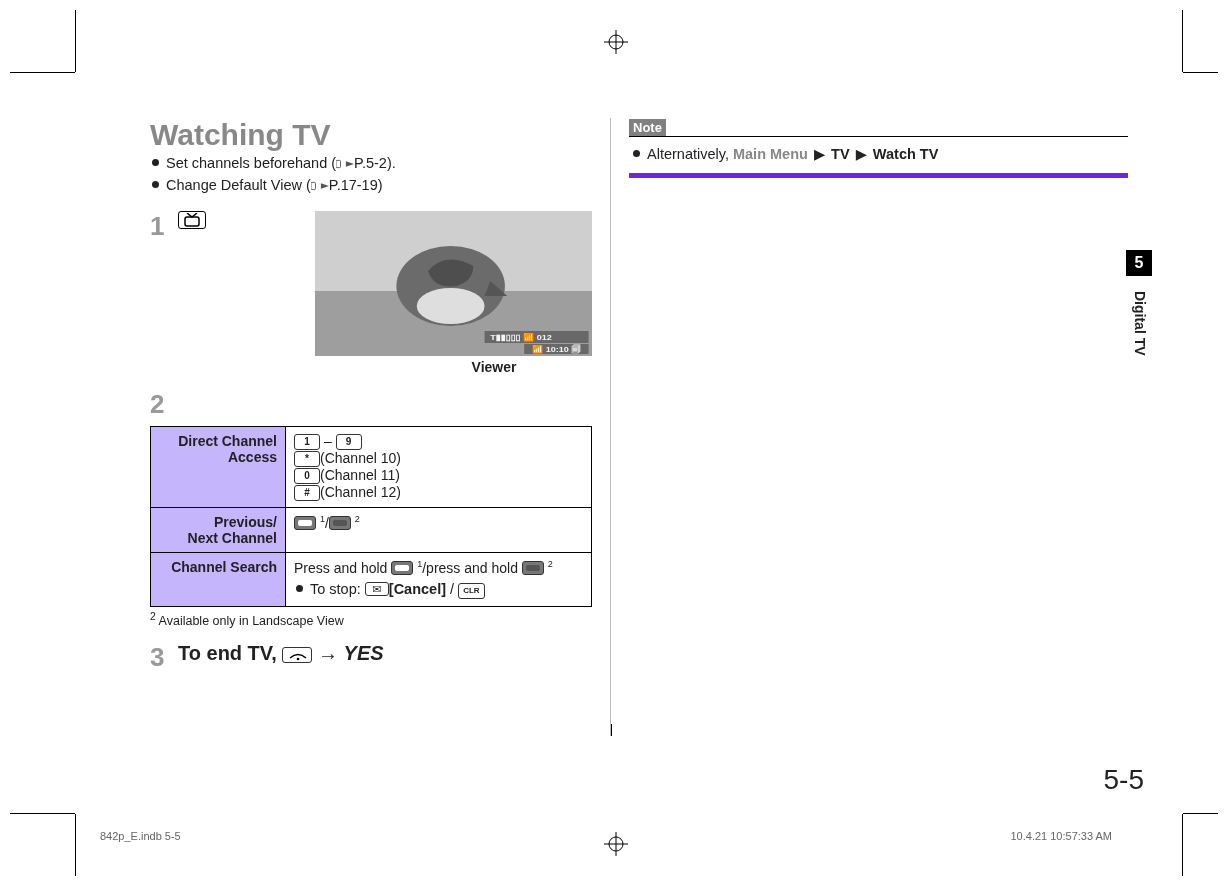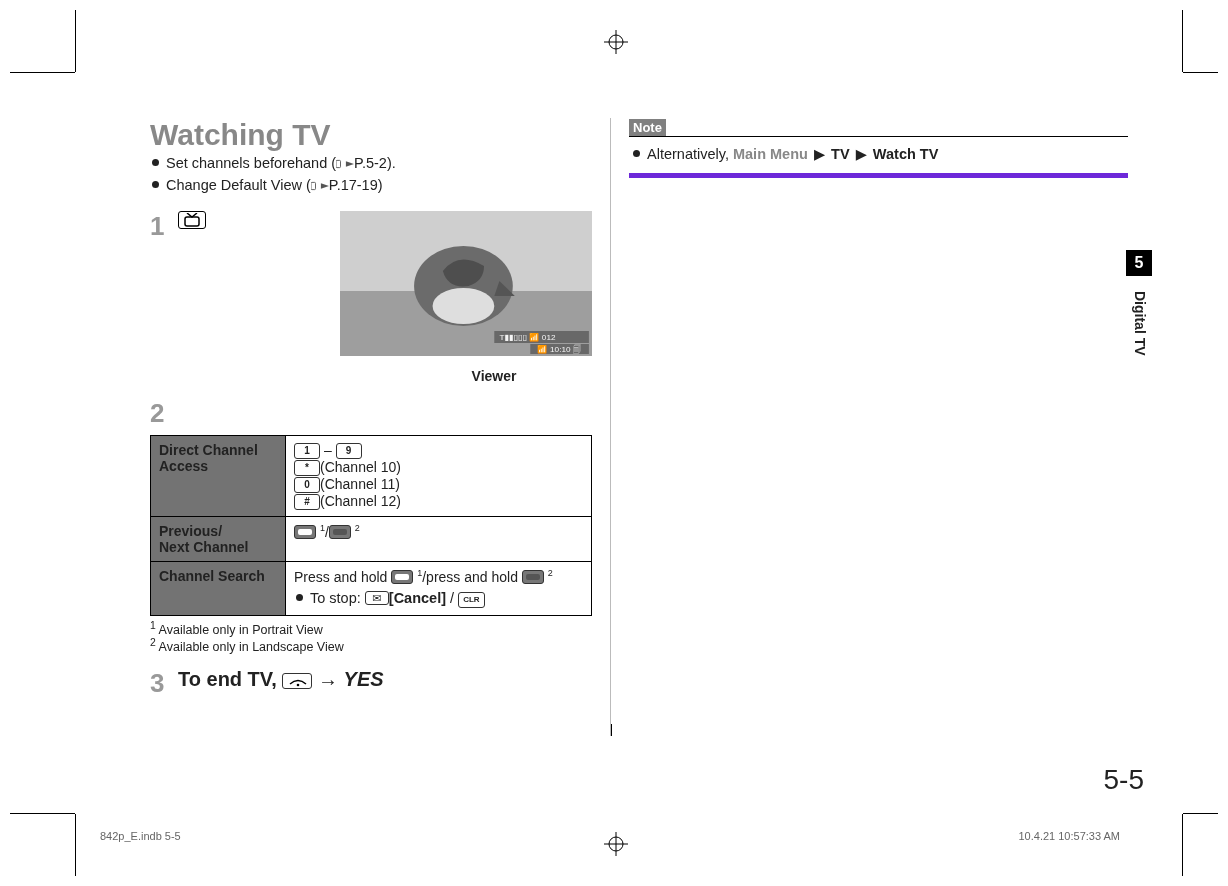--- a/index.html
+++ b/index.html
@@ -84,45 +84,47 @@
     color: #999;
     font-size: 26px;
     font-weight: 800;
     min-width: 18px;
   }
   .step-body { flex: 1; font-size: 16px; font-weight: 700; }
 
   .viewer-row { display: flex; gap: 10px; margin-top: 14px; }
   .viewer-col { flex: 1; }
   .viewer-img {
-    width: 252px;
+    width: 277px;
     height: 145px;
     margin-left: auto;
     position: relative;
     background: linear-gradient(180deg,#d8d8d8 0%, #bfbfbf 60%, #9c9c9c 100%);
     overflow: hidden;
+    font-weight: bold;
   }
   .viewer-img svg { width: 100%; height: 100%; display:block; }
-  .viewer-caption { text-align: center; font-weight: 700; font-size: 14px; margin-left: 180px; margin-top: 12px; }
+  .viewer-caption { text-align: center; font-weight: 700; font-size: 14px; margin-left: 180px; margin-top: 3px; }
 
   table.channel {
     border-collapse: collapse;
     width: 100%;
     margin-top: 6px;
     font-size: 14px;
   }
   table.channel td {
     border: 1px solid #000;
     padding: 6px 8px;
     vertical-align: top;
   }
   table.channel td.hdr {
-    background: #737373;
+    background: #c4b5fd;
     font-weight: 700;
     width: 135px;
+    text-align: right;
   }
   .key {
     display: inline-block;
     min-width: 26px;
     height: 16px;
     border: 1px solid #333;
     border-radius: 3px;
     font-size: 10px;
     font-weight: 700;
     text-align: center;
@@ -208,21 +210,21 @@
   .page-num {
     position: absolute;
     right: 84px;
     bottom: 90px;
     font-size: 28px;
     font-weight: 400;
     color: #222;
   }
   .footer {
     position: absolute;
-    left: 100px; right: 108px; bottom: 44px;
+    left: 100px; right: 116px; bottom: 44px;
     font-size: 11px;
     color: #666;
     display: flex;
     justify-content: space-between;
   }
 
   .tv-icon {
     display: inline-block;
     border: 1.5px solid #000;
     border-radius: 3px;
@@ -357,21 +359,20 @@
             <li>
               <span>To stop: </span><span class="envelope-key"></span><b>[Cancel]</b><span> / </span><span class="key" style="font-size:8px">CLR</span>
             </li>
           </ul>
         </td>
       </tr>
     </tbody>
       </table>
 
     <div class="footnotes">
-      <span class="fn"><sup>1</sup>  <span>Available only in Portrait View</span></span>
       <span class="fn"><sup>2</sup>  <span>Available only in Landscape View</span></span>
     </div>
 
     <div class="step">
       <span class="step-num">3</span>
       <span class="endtv">
         <span>To end TV, </span><span class="end-key"><svg width="22" height="14" viewBox="0 0 22 14">
               <path d="M3 9 Q11 2 19 9" stroke="#000" stroke-width="1.5" fill="none"></path>
               <circle cx="11" cy="10" r="1.3" fill="#000"></circle>
             </svg></span><span class="arrow"> → </span><span class="yes">YES</span>

